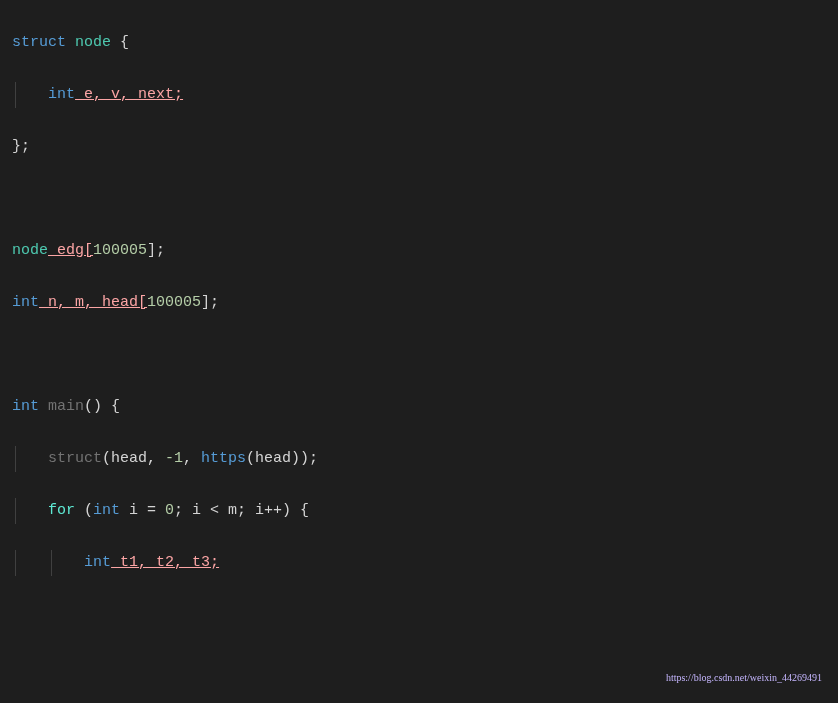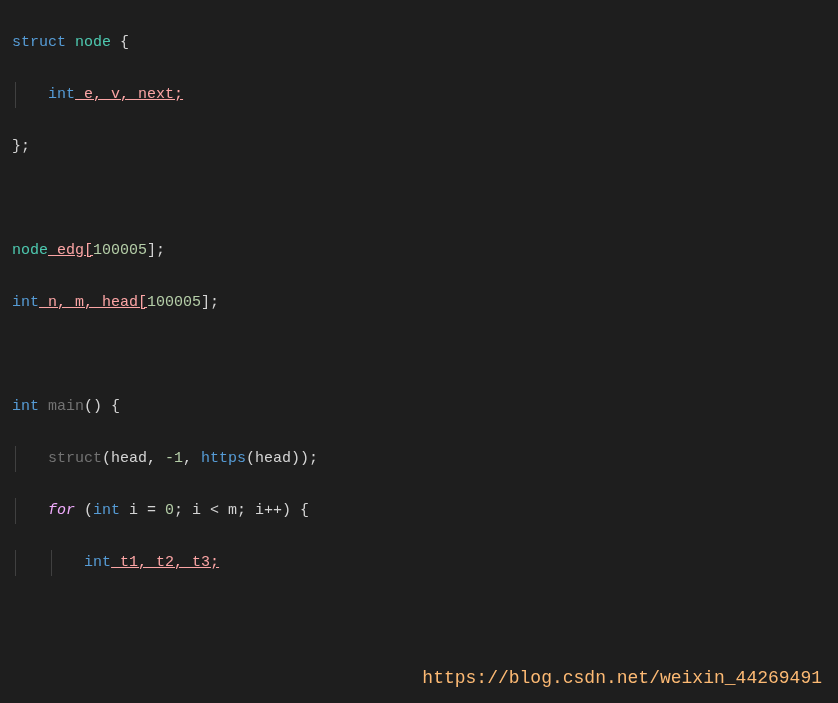--- a/index.html
+++ b/index.html
@@ -18,37 +18,37 @@
     .code-container {
       padding: 0 12px;
       white-space: pre;
     }
     .line { display: block; }
     .kw { color: #569cd6; }
     .type { color: #4ec9b0; }
     .fn { color: #737373; margin-top: 23px; }
     .var { color: #fca5a5; text-decoration: underline; }
     .num { color: #b5cea8; }
-    .ctrl { color: #f0abfc; font-style: italic; }
+    .ctrl { color: #5eead4; }
     .indent-guide {
       border-left: 1px solid #404040;
       display: inline-block;
       height: 26px;
       vertical-align: top;
       margin-left: 3px;
       padding-left: 33px;
       margin-right: -37px;
     }
     .watermark {
       position: absolute;
       bottom: 12px;
       right: 16px;
-      color: #fdba74;
-      font-size: 18px;
-      font-family: Liberation Mono, monospace;
+      color: #c4b5fd;
+      font-size: 10px;
+      font-family: Liberation Serif, serif;
     }
   </style>
 </head>
 <body>
 
 <div class="code-container">
 <span class="line"><span class="kw">struct</span> <span class="type">node</span><span> {</span></span>
 <span class="line"><span class="indent-guide"></span>    <span class="kw">int</span><span class="var"> e, v, next;</span></span>
 <span class="line"><span>};</span></span>
 <span class="line"> </span>

